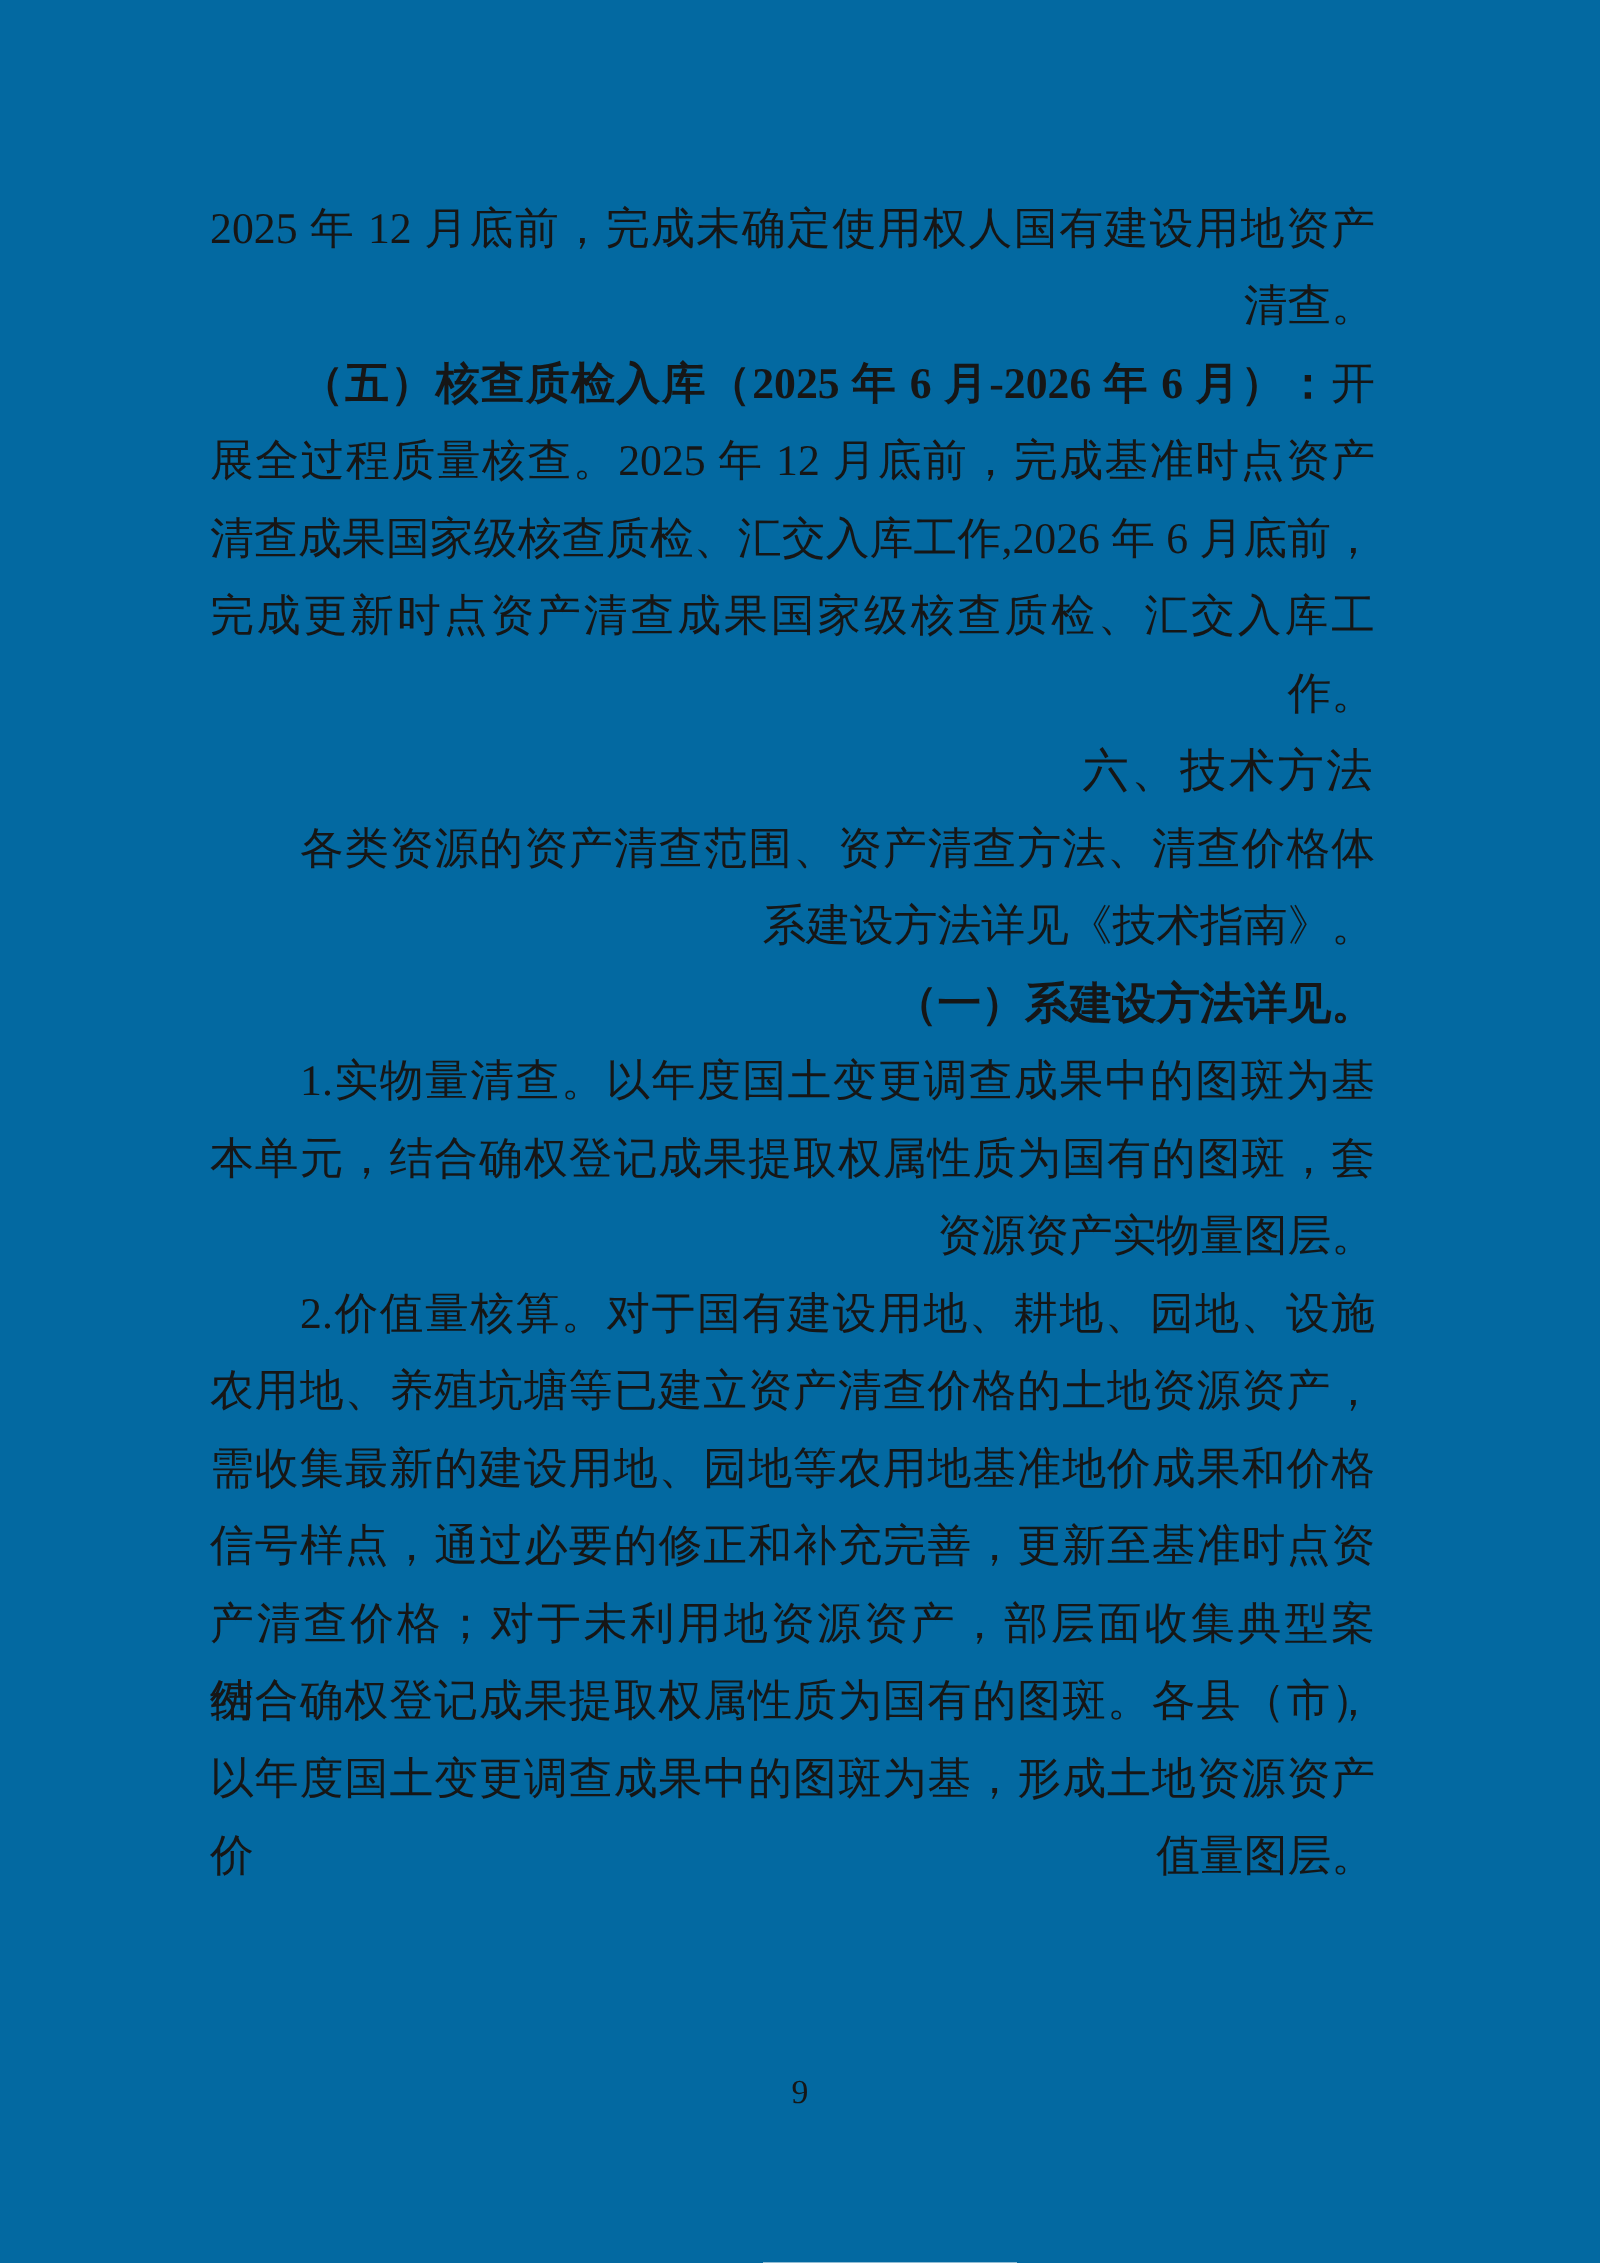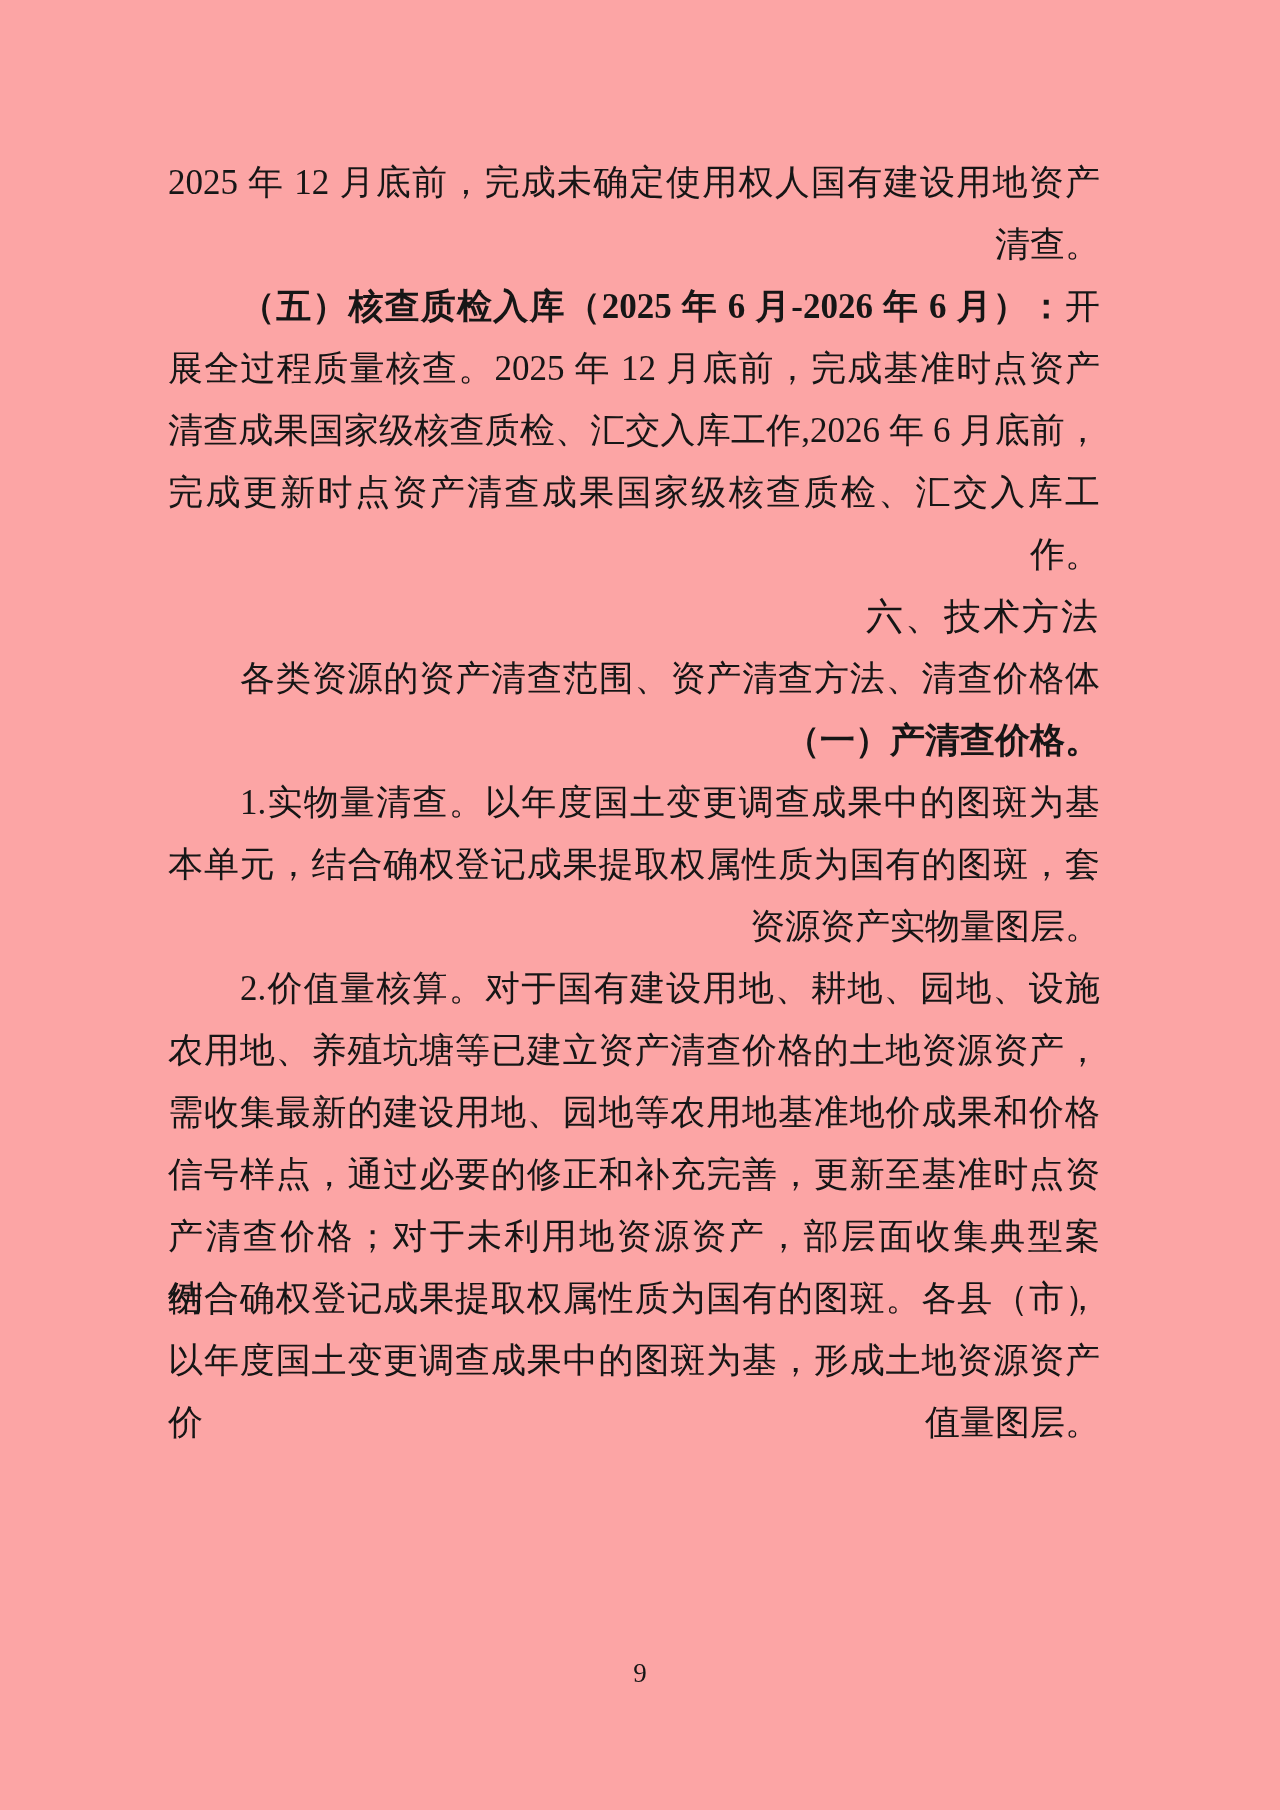--- a/index.html
+++ b/index.html
@@ -4,21 +4,21 @@
 <style>
   html, body {
     margin: 0;
     padding: 0;
     background: #ffffff;
   }
   .page {
     position: relative;
     width: 1280px;
     height: 1810px;
-    background: #fca5a5;
+    background: #0369a1;
     overflow: hidden;
   }
   .content {
     position: absolute;
     left: 168px;
     top: 152px;
     width: 932px;
   }
   .line {
     display: block;
@@ -68,21 +68,22 @@
   <div class="content">
       <div class="line j"><span class="seg-body">2025 年 12 月底前，完成未确定使用权人国有建设用地资产</span></div>
       <div class="line"><span class="seg-body">清查。</span></div>
       <div class="line j ind"><span class="seg-bold">（五）核查质检入库（2025 年 6 月-2026 年 6 月）：</span><span class="seg-body">开</span></div>
       <div class="line j"><span class="seg-body">展全过程质量核查。2025 年 12 月底前，完成基准时点资产</span></div>
       <div class="line j"><span class="seg-body">清查成果国家级核查质检、汇交入库工作,2026 年 6 月底前，</span></div>
       <div class="line j"><span class="seg-body">完成更新时点资产清查成果国家级核查质检、汇交入库工</span></div>
       <div class="line"><span class="seg-body">作。</span></div>
       <div class="line ind"><span class="seg-hei">六、技术方法</span></div>
       <div class="line j ind"><span class="seg-body">各类资源的资产清查范围、资产清查方法、清查价格体</span></div>
-      <div class="line ind"><span class="seg-bold">（一）产清查价格。</span></div>
+      <div class="line"><span class="seg-body">系建设方法详见《技术指南》。</span></div>
+      <div class="line ind"><span class="seg-bold">（一）系建设方法详见。</span></div>
       <div class="line j ind"><span class="seg-body">1.实物量清查。以年度国土变更调查成果中的图斑为基</span></div>
       <div class="line j"><span class="seg-body">本单元，结合确权登记成果提取权属性质为国有的图斑，套</span></div>
       <div class="line"><span class="seg-body">资源资产实物量图层。</span></div>
       <div class="line j ind"><span class="seg-body">2.价值量核算。对于国有建设用地、耕地、园地、设施</span></div>
       <div class="line j"><span class="seg-body">农用地、养殖坑塘等已建立资产清查价格的土地资源资产，</span></div>
       <div class="line j"><span class="seg-body">需收集最新的建设用地、园地等农用地基准地价成果和价格</span></div>
       <div class="line j"><span class="seg-body">信号样点，通过必要的修正和补充完善，更新至基准时点资</span></div>
       <div class="line j"><span class="seg-body">产清查价格；对于未利用地资源资产，部层面收集典型案例，</span></div>
       <div class="line j"><span class="seg-body">结合确权登记成果提取权属性质为国有的图斑。各县（市）</span></div>
       <div class="line j"><span class="seg-body">以年度国土变更调查成果中的图斑为基，形成土地资源资产价</span></div>

